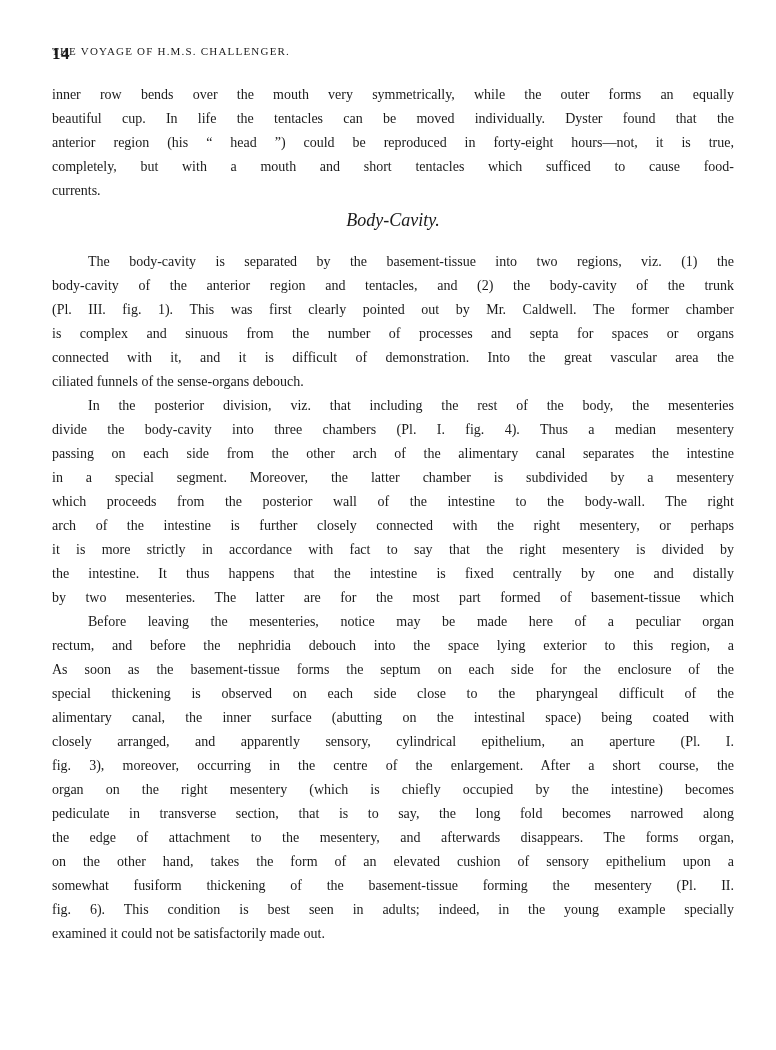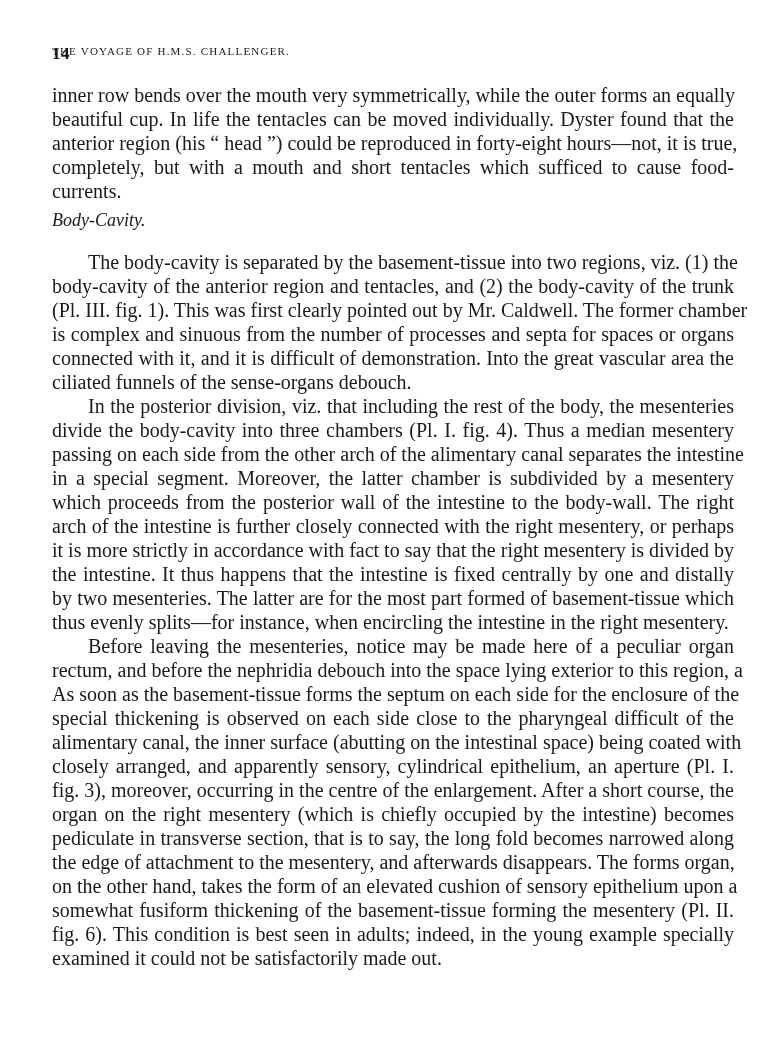--- a/index.html
+++ b/index.html
@@ -3,25 +3,25 @@
 <meta charset="utf-8">
 <style>
   html, body { margin:0; padding:0; background:#ffffff; }
   body { width:776px; height:1050px; position:relative; overflow:hidden;
          font-family:"Liberation Serif","DejaVu Serif",serif; color:#1a1a1a; }
   .page { position:absolute; left:52px; top:0; width:682px; }
   .header { position:absolute; top:44px; left:0; width:682px; height:22px; }
   .page-num { position:absolute; left:0; top:0; font-size:17px; font-weight:bold; letter-spacing:0.5px; }
   .running-head { position:absolute; left:0; width:682px; top:1px;
                   font-size:11px; letter-spacing:1.2px; }
-  .body-text { position:absolute; left:0; width:682px; font-size:20px; line-height:24px; text-align:justify; }
+  .body-text { position:absolute; left:0; width:682px; font-size:14px; line-height:24px; text-align:justify; }
   .line { display:block; height:24px; white-space:nowrap; text-align-last:justify; text-align:justify; }
   .line.last { text-align-last:left; }
   .line.indent { padding-left:36px; }
-  .section-heading { position:absolute; left:0; width:682px; top:210px; text-align:left;
+  .section-heading { position:absolute; left:0; width:682px; top:210px; text-align:center;
                      font-style:italic; font-size:18px; }
   .block1 { top:83px; }
   .block2 { top:250px; }
   em.i { font-style:italic; }
 </style>
 </head>
 <body>
 
 <div class="page">
   <div class="header">
@@ -48,21 +48,20 @@
     <span class="line last">ciliated funnels of the sense-organs debouch.</span>
     <span class="line indent">In the posterior division, viz. that including the rest of the body, the mesenteries</span>
     <span class="line">divide the body-cavity into three chambers (Pl. I. fig. 4).  Thus a median mesentery</span>
     <span class="line">passing on each side from the other arch of the alimentary canal separates the intestine</span>
     <span class="line">in a special segment.  Moreover, the latter chamber is subdivided by a mesentery</span>
     <span class="line">which proceeds from the posterior wall of the intestine to the body-wall.  The right</span>
     <span class="line">arch of the intestine is further closely connected with the right mesentery, or perhaps</span>
     <span class="line">it is more strictly in accordance with fact to say that the right mesentery is divided by</span>
     <span class="line">the intestine.  It thus happens that the intestine is fixed centrally by one and distally</span>
     <span class="line">by two mesenteries.  The latter are for the most part formed of basement-tissue which</span>
-    <span class="line last">thus evenly splits—for instance, when encircling the intestine in the right mesentery.</span>
     <span class="line indent">Before leaving the mesenteries, notice may be made here of a peculiar organ</span>
     <span class="line">rectum, and before the nephridia debouch into the space lying exterior to this region, a</span>
     <span class="line">As soon as the basement-tissue forms the septum on each side for the enclosure of the</span>
     <span class="line">special thickening is observed on each side close to the pharyngeal difficult of the</span>
     <span class="line">alimentary canal, the inner surface (abutting on the intestinal space) being coated with</span>
     <span class="line">closely arranged, and apparently sensory, cylindrical epithelium, an aperture (Pl. I.</span>
     <span class="line">fig. 3), moreover, occurring in the centre of the enlargement.  After a short course, the</span>
     <span class="line">organ on the right mesentery (which is chiefly occupied by the intestine) becomes</span>
     <span class="line">pediculate in transverse section, that is to say, the long fold becomes narrowed along</span>
     <span class="line">the edge of attachment to the mesentery, and afterwards disappears.  The forms organ,</span>

